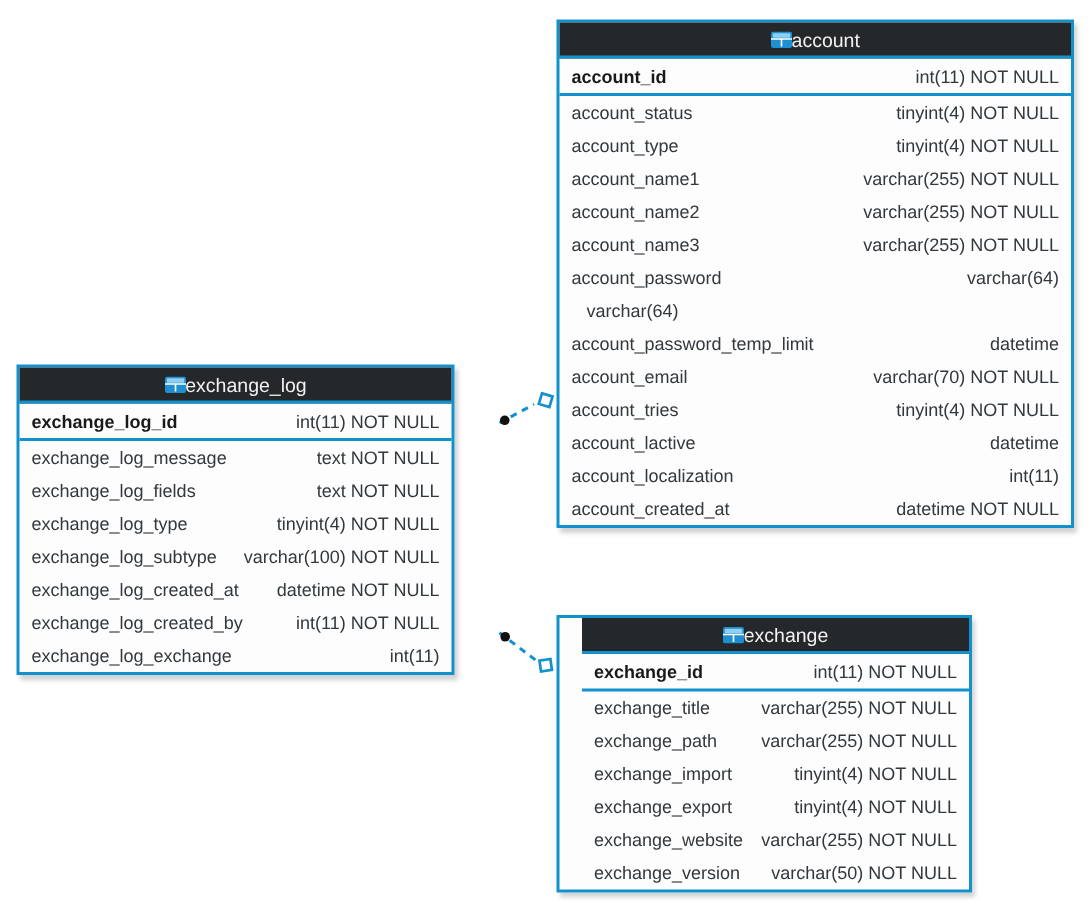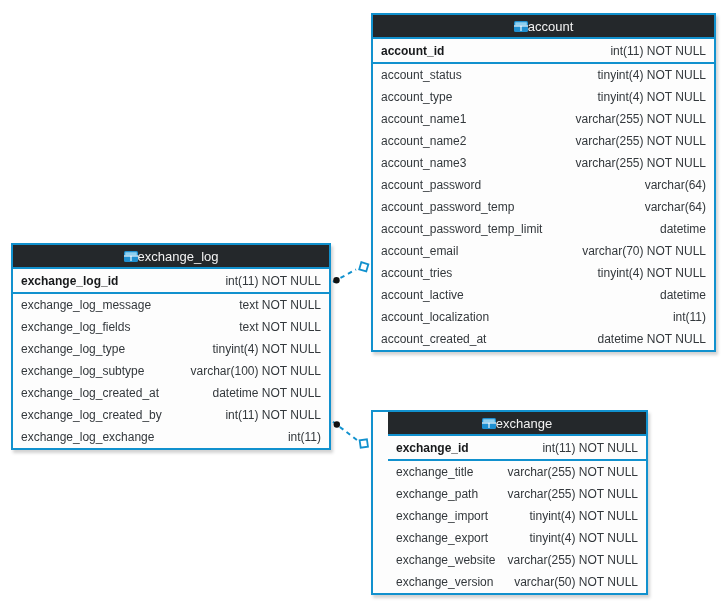--- a/index.html
+++ b/index.html
@@ -69,21 +69,21 @@
       <polygon points="0,-5.2 5.2,0 0,5.2 -5.2,0" transform="translate(363.8,266.8) rotate(-28.5)" fill="#ffffff" stroke="#1191ce" stroke-width="1.8"></polygon>
     </g>
 
     <g>
       <path class="rel-line" d="M333,421.8 L357,440" stroke="#1191ce" stroke-width="2" stroke-dasharray="4.5 4" fill="none"></path>
       <circle cx="336.8" cy="424.5" r="3.2" fill="#111111"></circle>
       <polygon points="0,-5.2 5.2,0 0,5.2 -5.2,0" transform="translate(363.8,443.5) rotate(37)" fill="#ffffff" stroke="#1191ce" stroke-width="1.8"></polygon>
     </g>
   </svg>
 
-<div class="db-table" style="left: 11px; top: 243px; width: 320px;">
+<div class="db-table" style="left: 11px; top: 243px; width: 292px;">
     <div class="db-header">
       <svg width="14" height="11" viewBox="0 0 14 11">
         <rect width="14" height="11" rx="1.5" fill="#1e8fd0"></rect>
         <rect x="1.2" y="1.2" width="11.6" height="3" rx="0.5" fill="#8fd0f0"></rect>
         <line x1="7" y1="4.8" x2="7" y2="10" stroke="#ffffff" stroke-width="1.1"></line>
         <line x1="0" y1="5" x2="14" y2="5" stroke="#ffffff" stroke-width="1.1"></line>
       </svg>
       <span class="db-title">exchange_log</span>
     </div>
     <div class="db-row pk">
@@ -154,21 +154,20 @@
         </div>
         <div class="db-row">
           <span class="col-name">account_name3</span>
           <span class="col-type">varchar(255) NOT NULL</span>
         </div>
         <div class="db-row">
           <span class="col-name">account_password</span>
           <span class="col-type">varchar(64)</span>
         </div>
         <div class="db-row">
-          <span class="col-name">account_password_temp</span>
           <span class="col-type">varchar(64)</span>
         </div>
         <div class="db-row">
           <span class="col-name">account_password_temp_limit</span>
           <span class="col-type">datetime</span>
         </div>
         <div class="db-row">
           <span class="col-name">account_email</span>
           <span class="col-type">varchar(70) NOT NULL</span>
         </div>

